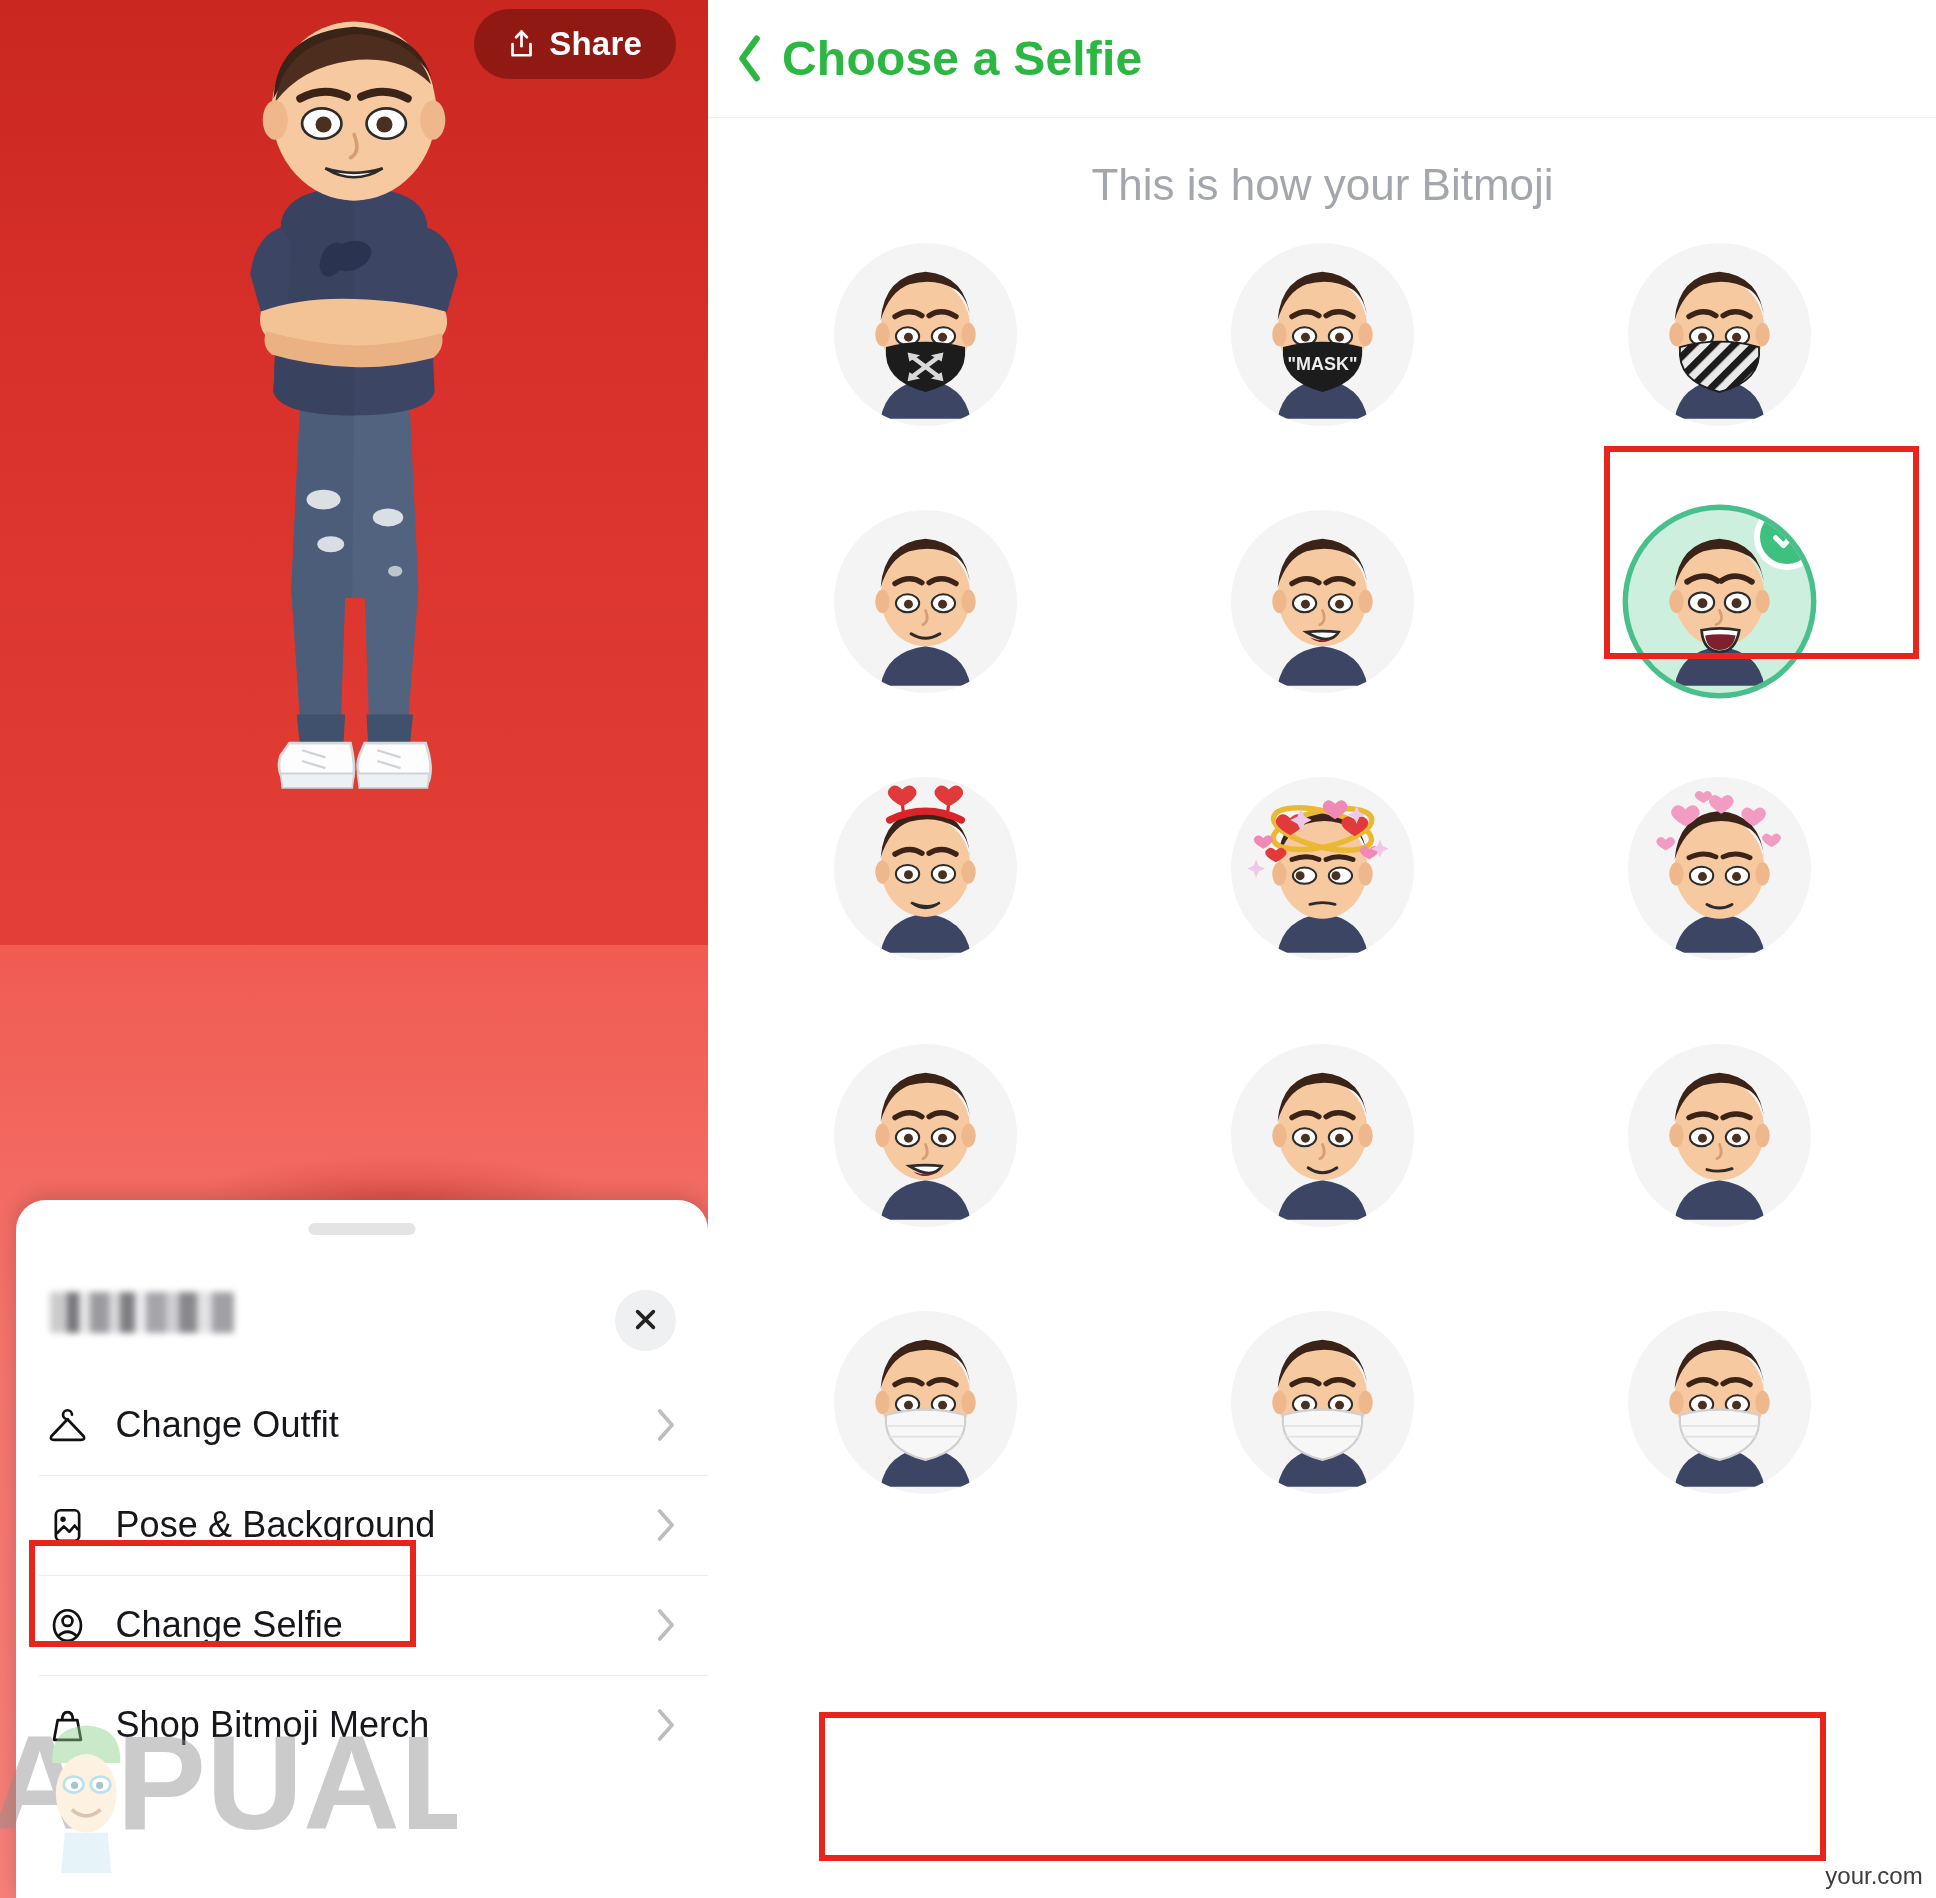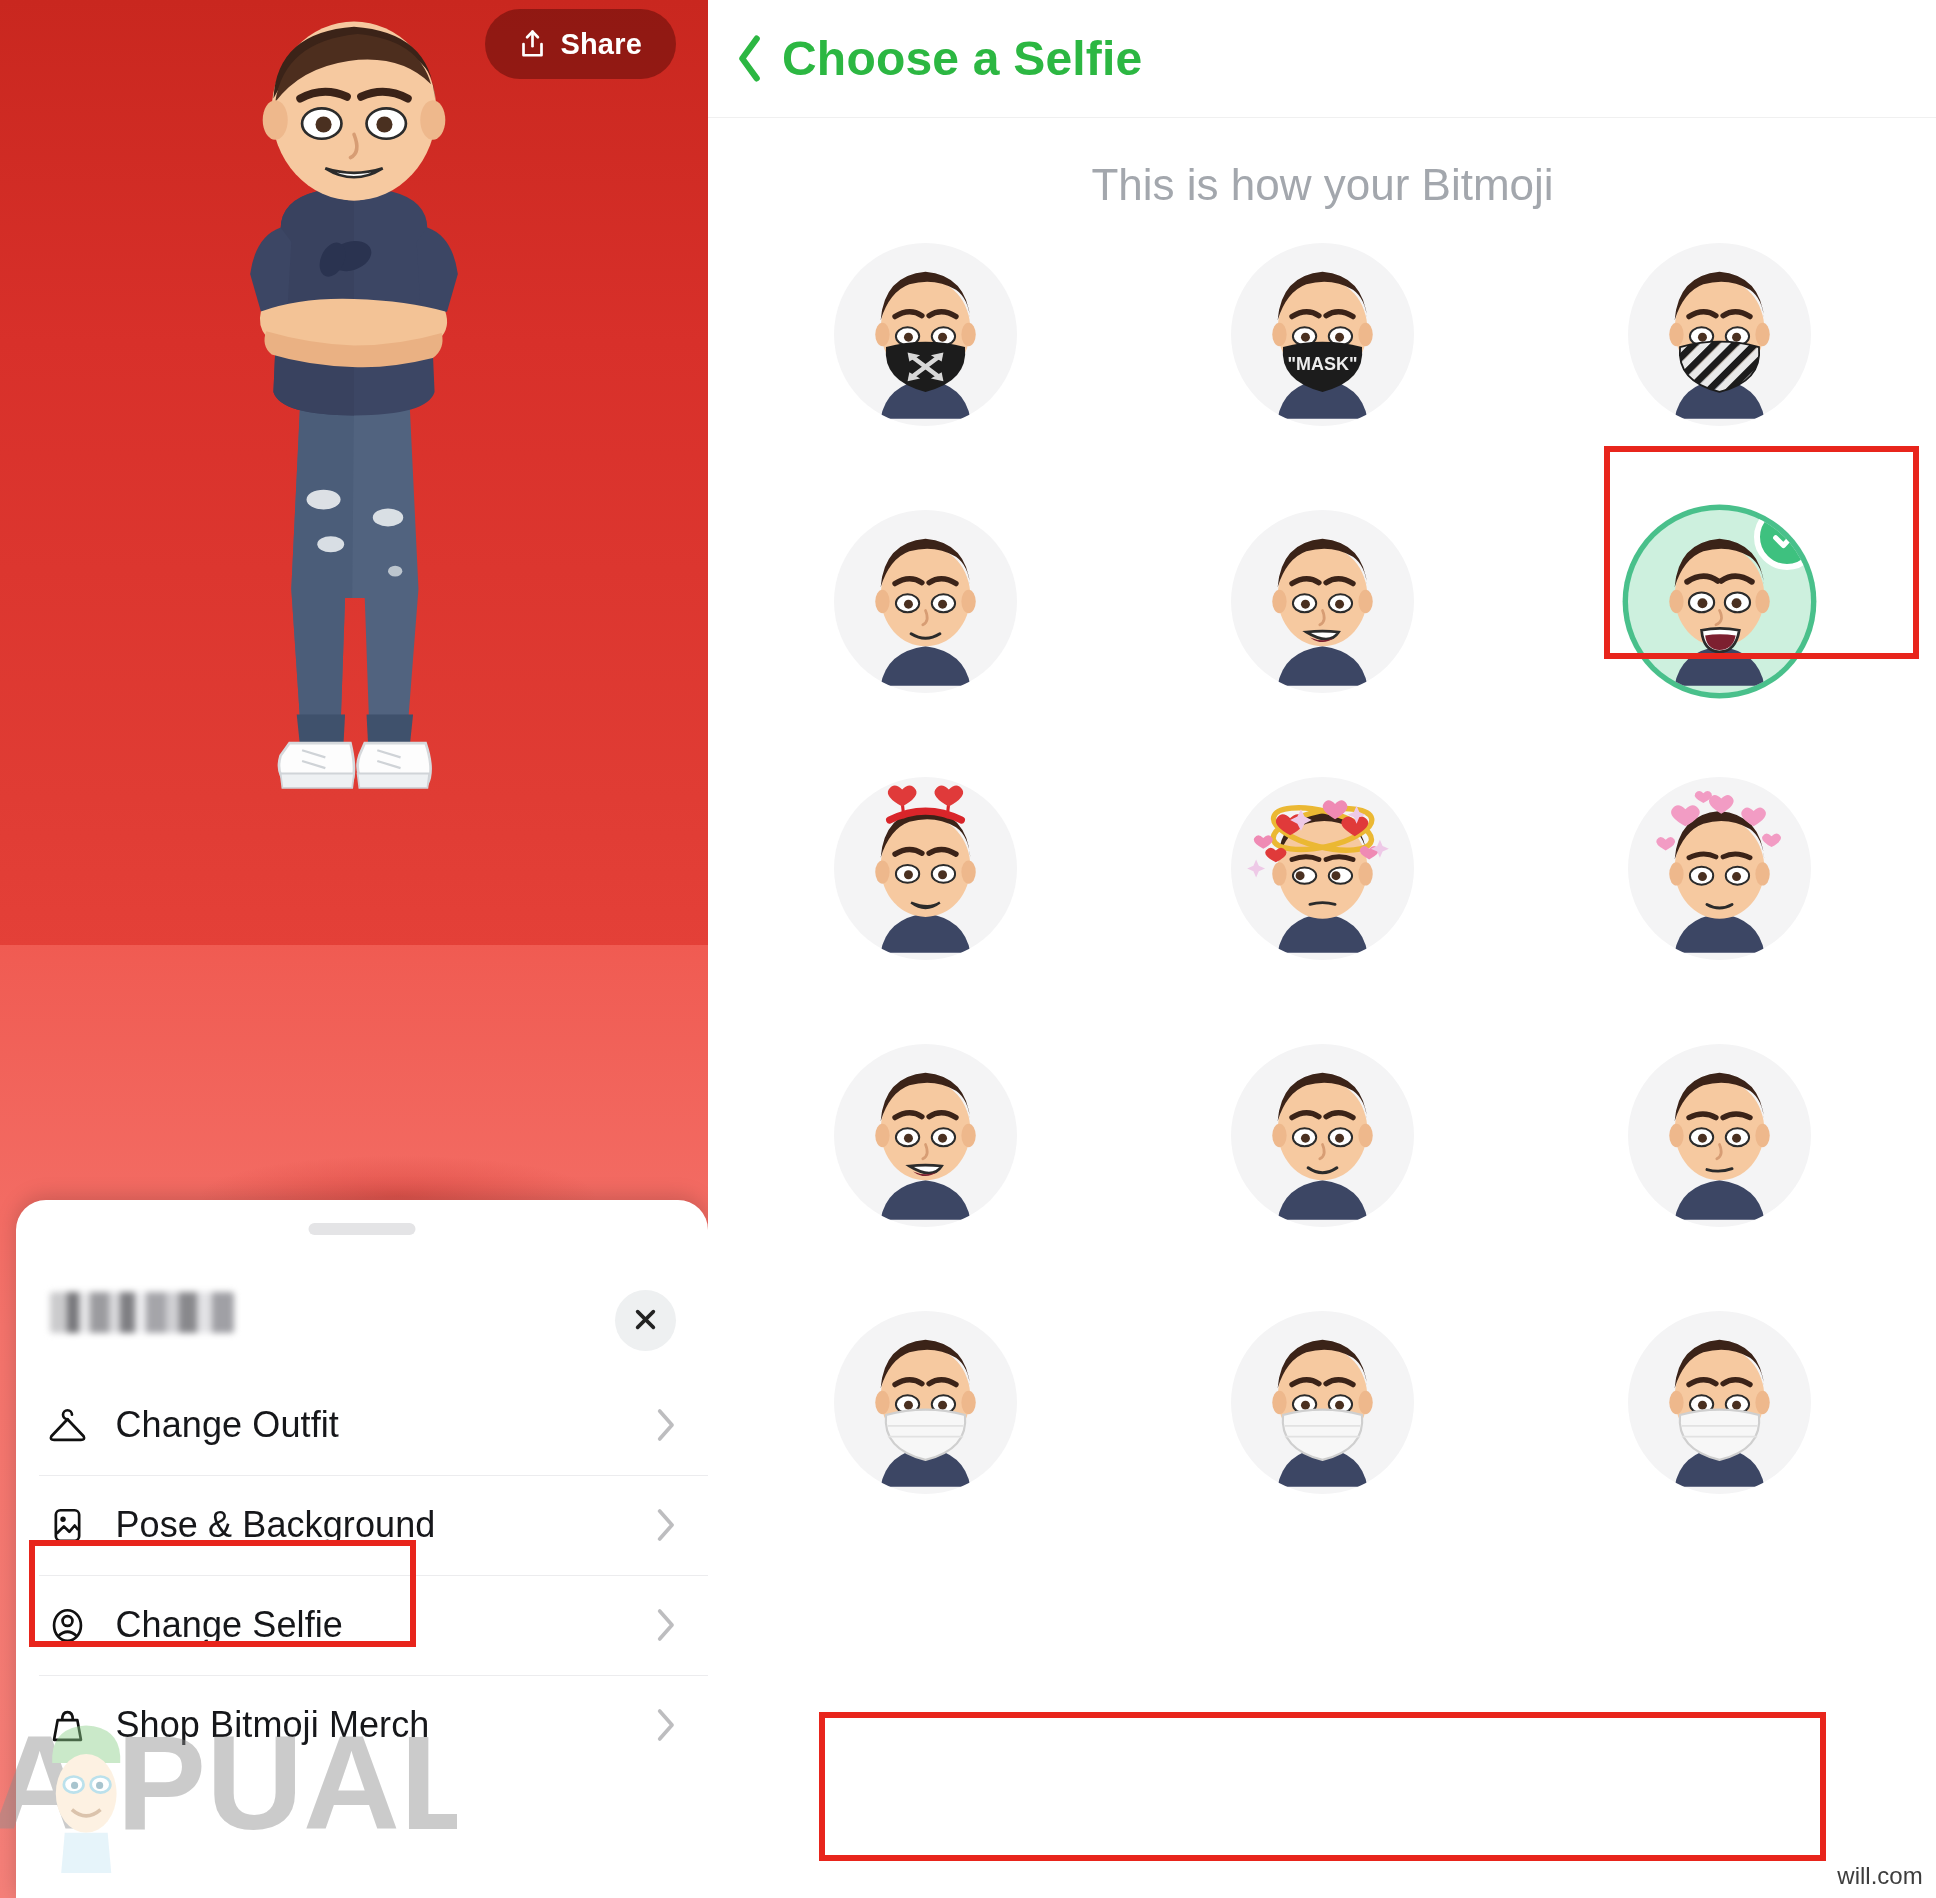--- a/index.html
+++ b/index.html
@@ -26,21 +26,21 @@
     border-radius: 50%;
   }
 
   
   .share-btn {
     position: absolute; right: 32px; top: 9px;
     height: 70px; padding: 0 34px;
     background: rgba(110,16,12,0.62);
     border-radius: 36px;
     display: flex; align-items: center; gap: 14.3px;
-    color: #fff; font-size: 29px; font-weight: bold;
+    color: #fff; font-size: 33px; font-weight: bold;
     letter-spacing: 0.2px;
     cursor: pointer;
   }
   .share-ico { width: 27px; height: 30px; position: relative; }
   .share-ico svg { width: 27px; height: 30px; display: block; }
 
   
   .avatar-fig { position: absolute; left: 50%; transform: translateX(-50%); top: 16px; width: 376px; height: 797px; }
   .avatar-fig svg { width: 100%; height: 100%; display: block; }
 
@@ -727,17 +727,17 @@
         </div>
       </div>
 
     </div>
 
     <div class="hl-box" style="left:896px; top:446px; width:315px; height:213px;"></div>
 
 
     <div class="hl-box" style="left:111px; top:1712px; width:1007px; height:149px;"></div>
 
-    <div class="wsxdn">will.com</div>
+    <div class="wsxdn">your.com</div>
   </div>
 
 </div>
 
 
 </body></html>

